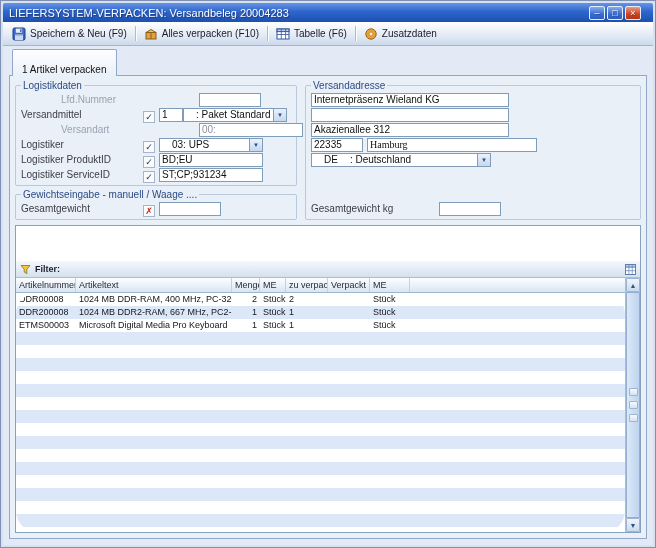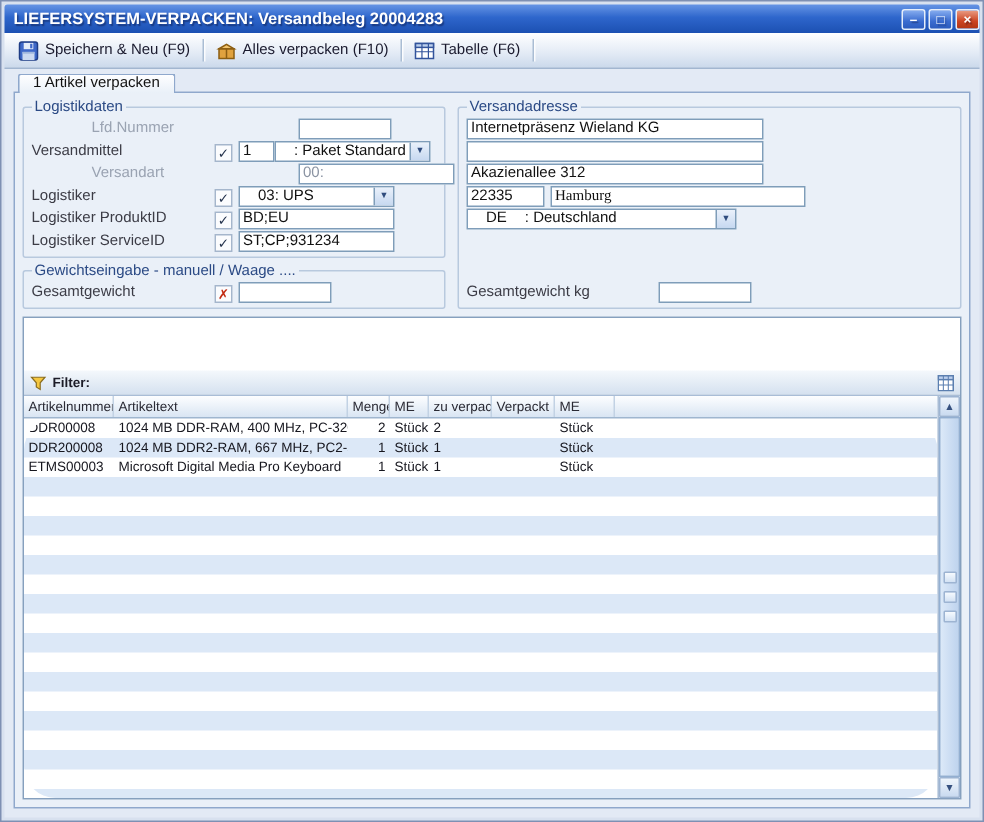--- a/index.html
+++ b/index.html
@@ -1,38 +1,38 @@
 <!DOCTYPE html>
 <html><head>
 <meta charset="utf-8">
 <style>
   * { margin:0; padding:0; box-sizing:border-box; }
   html,body { width:656px; height:548px; overflow:hidden; background:#CBD5E6;
               font-family:"Liberation Sans","DejaVu Sans",sans-serif; }
   .window { width:656px; height:548px; border:1px solid #7E90B3; background:#D8E1EF;
             padding:2px; display:flex; flex-direction:column; }
   .titlebar { flex:0 0 19px; background:linear-gradient(180deg,#6695E5 0%,#2E66CC 45%,#1C50B2 100%);
-              border-radius:2px 2px 0 0; display:flex; align-items:center; padding:0 0 0 6px;
-              color:#fff; font-size:11px; font-weight:bold; text-shadow:1px 1px 1px rgba(0,0,30,.4); }
+              border-radius:2px 2px 0 0; display:flex; align-items:center; padding:0 12px 0 6px;
+              color:#fff; font-size:11px; font-weight:normal; text-shadow:1px 1px 1px rgba(0,0,30,.4); }
   .title-text { flex:1; white-space:nowrap; overflow:hidden; }
   .winbtns { display:flex; gap:2px; }
   .winbtn { width:16px; height:14px; border:1px solid #E6EEFA; border-radius:2px;
             background:linear-gradient(#85ACEF,#3A6CD0 60%,#2C5CBE); color:#fff;
             font-size:9px; line-height:12px; text-align:center; }
   .winbtn.close { background:linear-gradient(#E99B82,#CC4422 60%,#B23614); }
   .toolbar { flex:0 0 24px; display:flex; align-items:center; gap:1px; padding:0 4px;
              background:linear-gradient(#FFFFFF,#E2EAF5 60%,#CBD9EB); border-bottom:1px solid #A2B6D0; }
   .tb-btn { display:flex; align-items:center; gap:4px; height:20px; padding:0 5px;
             font-size:10px; color:#1A1A2E; border-radius:2px; }
   .tb-sep { width:1px; height:15px; background:#AABDD4; box-shadow:1px 0 0 rgba(255,255,255,.85); margin:0 2px; }
   .client { flex:1; background:#E3EAF5; padding:3px 6px 6px; display:flex; flex-direction:column; overflow:hidden; }
   .tabs { display:flex; padding-left:3px; }
   .tab { position:relative; z-index:2; border:1px solid #8FA8CC; border-bottom:none;
          border-radius:2px 2px 0 0; background:linear-gradient(#FEFEFF,#E9F0F8);
-         padding:0 9px 1px; font-size:10px; color:#111; }
+         padding:14px 9px 1px; font-size:10px; color:#111; }
   .page { flex:1; margin-top:-1px; border:1px solid #8FA8CC; background:#EAF0F8;
           padding:4px 5px 5px; display:flex; flex-direction:column; overflow:hidden; }
   .form-cols { display:flex; gap:8px; align-items:stretch; margin-bottom:5px;justify-content:space-between; }
   .col-left { flex:0 0 282px; width:282px; display:flex; flex-direction:column; gap:3px; }
   .col-right { flex:1; display:flex; min-width:0; }
   fieldset { border:1px solid #B8C9DE; border-radius:2px; padding:1px 5px 3px; min-width:0; }
   legend { font-size:10px; color:#2B4A85; padding:0 2px; }
   fieldset.vflex { flex:1; display:flex; flex-direction:column; }
   .frow { display:flex; align-items:center; height:15px; }
   .flabel { flex:0 0 122px; width:122px; font-size:10px; color:#3C3C46; white-space:nowrap; overflow:hidden; }
@@ -120,20 +120,27 @@
     <div class="tb-sep"></div>
     <div class="tb-btn">
       <svg width="14" height="14" viewBox="0 0 14 14">
         <rect x="1" y="2" width="12" height="10" fill="#FFFFFF" stroke="#33549C"></rect>
         <rect x="1" y="2" width="12" height="2.6" fill="#BCD0EE" stroke="#33549C"></rect>
         <path d="M5.3 2 V12 M9.6 2 V12 M1 7.5 H13" stroke="#33549C" stroke-width="0.8"></path>
       </svg>
       <span>Tabelle (F6)</span>
     </div>
     <div class="tb-sep"></div>
+    <div class="tb-btn">
+      <svg width="14" height="14" viewBox="0 0 14 14">
+        <circle cx="7" cy="7" r="5.2" fill="#E8A33A" stroke="#9A6210"></circle>
+        <circle cx="7" cy="7" r="2.1" fill="#FBEBCB" stroke="#C78C2B"></circle>
+      </svg>
+      <span>Zusatzdaten</span>
+    </div>
   </div>
 
   <div class="client">
     <div class="tabs">
       <div class="tab">1 Artikel verpacken</div>
     </div>
 
     <div class="page">
       <div class="form-cols">
 

